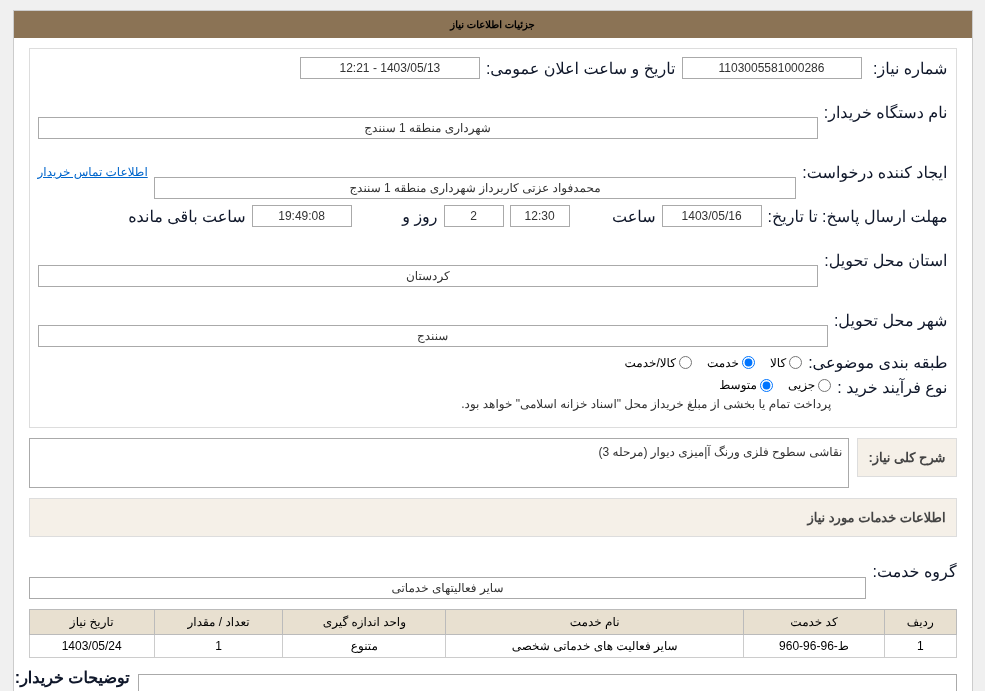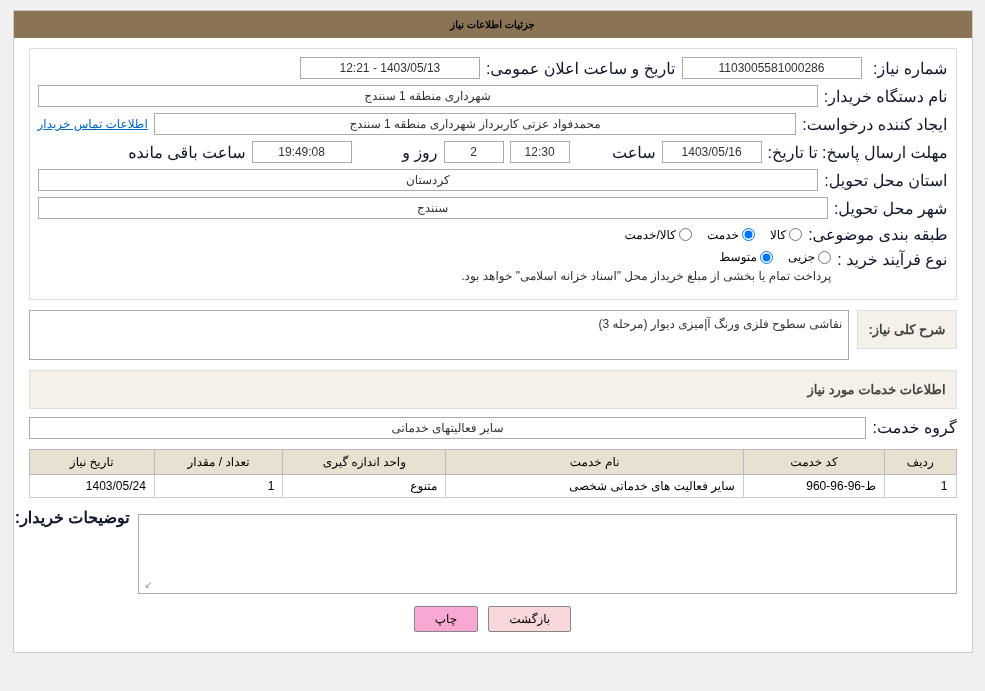--- a/index.html
+++ b/index.html
@@ -46,21 +46,21 @@
     }
     .value-box {
       border: 1px solid #aaa;
       background: #fff;
       padding: 3px 6px;
       min-height: 22px;
       font-size: 12px;
       color: #333;
       text-align: center;
     }
-    .wide { flex: 1; }
+    .wide { flex: 1; margin-top: 32px; }
     .medium { width: 180px; }
     .small { width: 100px; }
     .xsmall { width: 60px; }
     
     .section-title {
       background: #f5f0e8;
       border: 1px solid #ddd;
       padding: 11px 10px;
       font-weight: bold;
       font-size: 13px;
@@ -108,20 +108,21 @@
     th {
       background: #e8e0d0;
       border: 1px solid #bbb;
       padding: 5px 8px;
       text-align: center;
       font-weight: normal;
     }
     td {
       border: 1px solid #ccc;
       padding: 4px 8px;
+      text-align: center;
       background: #fff;
       margin-top: 48px;
     }
     .notes-box {
       border: 1px solid #aaa;
       background: #fff;
       min-height: 80px;
       margin-top: 6px;
       padding: 5px;
       width: 100%;

